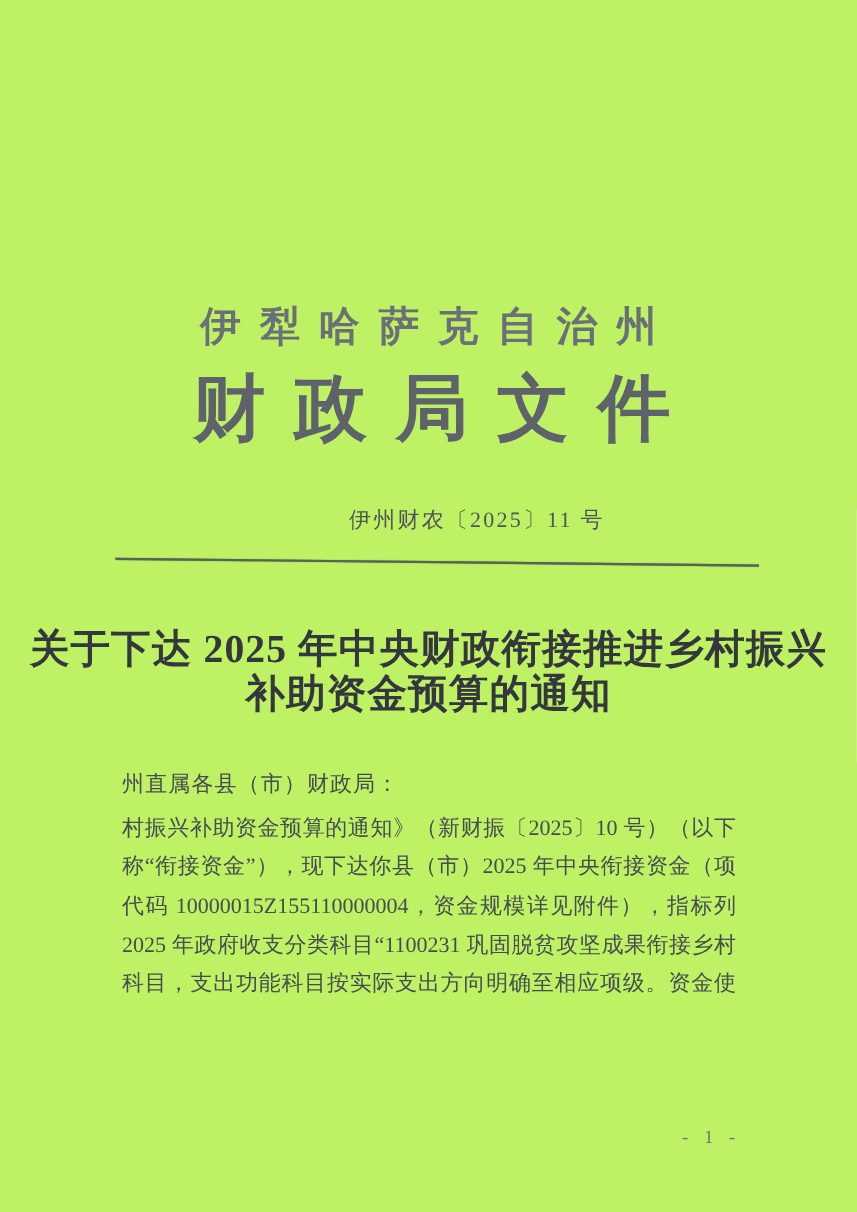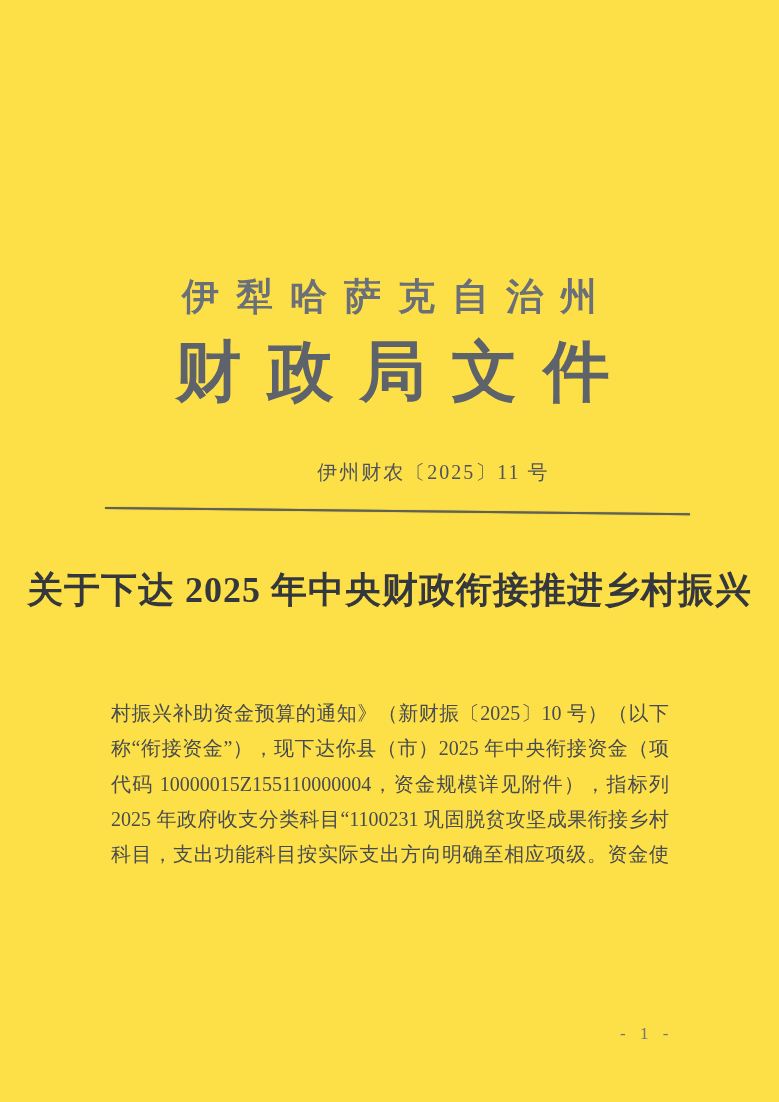--- a/index.html
+++ b/index.html
@@ -4,21 +4,21 @@
 <style>
   html, body {
     margin: 0;
     padding: 0;
     background: #ffffff;
   }
   .page {
     position: relative;
     width: 779px;
     height: 1102px;
-    background: #fde047;
+    background: #bef264;
     overflow: hidden;
     font-family: "Liberation Serif", "DejaVu Serif", serif;
   }
 
   
   .header {
     position: absolute;
     top: 272px;
     left: 0;
     width: 100%;
@@ -124,23 +124,25 @@
     <div class="issuer-line1">伊犁哈萨克自治州</div>
     <div class="issuer-line2">财政局文件</div>
   </div>
 
   <div class="docnum">伊州财农〔2025〕11 号</div>
 
   <div class="divider"></div>
 
   <div class="title">
     <div>关于下达 2025 年中央财政衔接推进乡村振兴</div>
+    <div>补助资金预算的通知</div>
   </div>
 
   <div class="body">
+    <div class="salutation">州直属各县（市）财政局：</div>
     <div class="bline">村振兴补助资金预算的通知》（新财振〔2025〕10 号）（以下简</div>
     <div class="bline">称“衔接资金”），现下达你县（市）2025 年中央衔接资金（项目</div>
     <div class="bline">代码 10000015Z155110000004，资金规模详见附件），指标列</div>
     <div class="bline">2025 年政府收支分类科目“1100231 巩固脱贫攻坚成果衔接乡村</div>
     <div class="bline">科目，支出功能科目按实际支出方向明确至相应项级。资金使用</div>
   </div>
 
   <div class="pagenum">- 1 -</div>
 
 </div>

